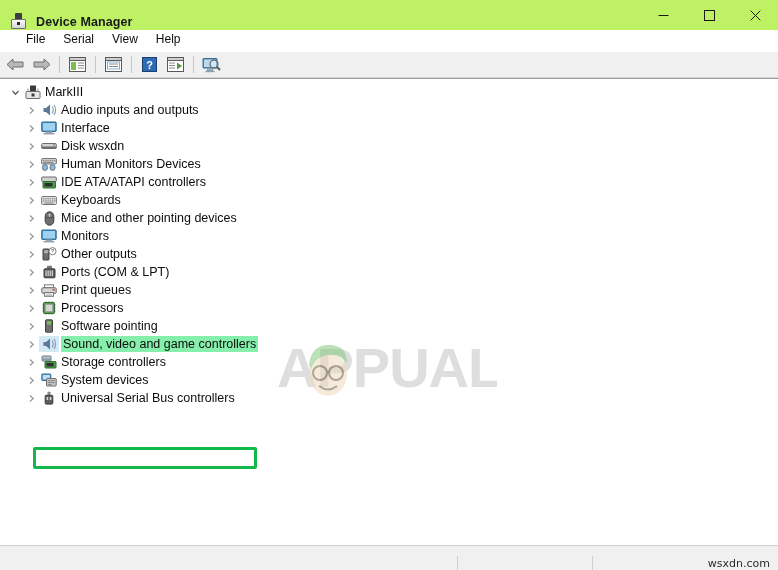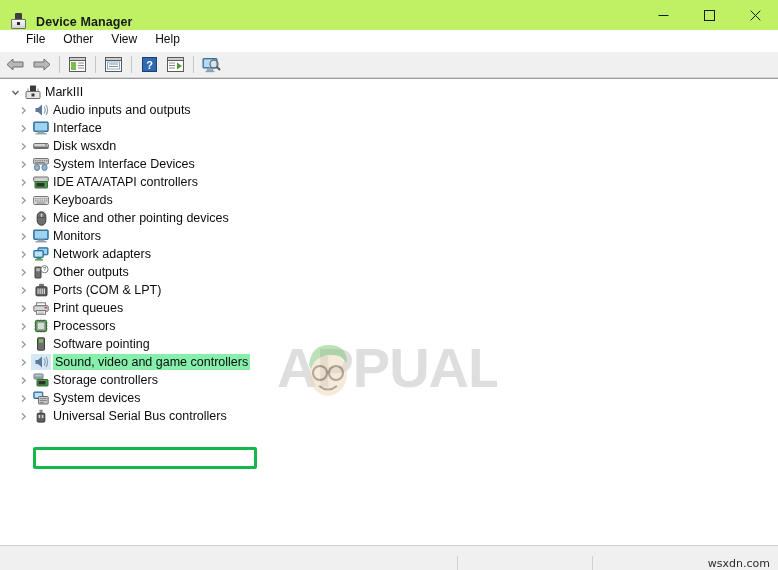--- a/index.html
+++ b/index.html
@@ -181,21 +181,21 @@
     align-items: center;
     justify-content: center;
     margin-right: 2px;
   }
   .row .lbl {
     font-size: 12.5px;
     color: #0c0c0c;
     line-height: 16px;
   }
   .row.root { padding-left: 8px; }
-  .row.child { padding-left: 16px; }
+  .row.child { padding-left: 24px; }
   .row.selected .lbl {
     background: #86efac;
     padding: 0 2px;
   }
   .row.selected .ico { background: #d6e7f6; }
   #highlight-box {
     position: absolute;
     left: 33px;
     top: 368px;
     width: 224px;
@@ -267,21 +267,21 @@
         <svg width="11" height="11" viewBox="0 0 11 11">
           <line x1="0.7" y1="0.7" x2="10.3" y2="10.3" stroke="#1a1a1a" stroke-width="1"></line>
           <line x1="10.3" y1="0.7" x2="0.7" y2="10.3" stroke="#1a1a1a" stroke-width="1"></line>
         </svg>
       </div>
     </div>
   </div>
 
   <div id="menubar">
     <div class="menu-item">File</div>
-    <div class="menu-item">Other</div>
+    <div class="menu-item">Serial</div>
     <div class="menu-item">View</div>
     <div class="menu-item">Help</div>
   </div>
 
   <div id="toolbar">
 
     <div class="tb-btn">
       <svg width="19" height="15" viewBox="0 0 19 15">
         <polygon points="1,7.5 7,2 7,5 17,5 17,10 7,10 7,13" fill="#b8b8b8" stroke="#6e6e6e" stroke-width="1" stroke-linejoin="round"></polygon>
       </svg>
@@ -452,21 +452,21 @@
               <rect x="6.4" y="3" width="1.4" height="1.4"></rect>
                 <rect x="8.6" y="3" width="1.4" height="1.4"></rect>
               <rect x="10.8" y="3" width="1.4" height="1.4"></rect>
                 <rect x="13" y="3" width="1.4" height="1.4"></rect>
               <rect x="2" y="5" width="10" height="1.3"></rect>
             </g>
             <ellipse cx="4" cy="10.5" rx="2.6" ry="3" fill="#93b6cf" stroke="#5f7d92"></ellipse>
             <ellipse cx="11.5" cy="10.5" rx="2.6" ry="3" fill="#93b6cf" stroke="#5f7d92"></ellipse>
           </svg>
         </span>
-        <span class="lbl">System Interface Devices</span>
+        <span class="lbl">Human Monitors Devices</span>
       </div>
 
       <div class="row child">
         <span class="chev">
           <svg width="9" height="9" viewBox="0 0 9 9">
               <polyline points="3,1.5 6.2,4.5 3,7.5" fill="none" stroke="#9a9a9a" stroke-width="1.3"></polyline>
             </svg>
         </span>
         <span class="ico">
           <svg width="16" height="13" viewBox="0 0 16 13">
@@ -533,38 +533,20 @@
           <svg width="16" height="14" viewBox="0 0 16 14">
             <rect x="0.7" y="1" width="14.5" height="9.5" rx="0.8" fill="#3a87bd" stroke="#2d6a96"></rect>
             <rect x="1.8" y="2" width="12.3" height="7.5" fill="#9fd2ee"></rect>
             <rect x="4.5" y="10.5" width="7" height="1.6" fill="#9aa7b0"></rect>
             <rect x="2.5" y="12.1" width="11" height="1.3" fill="#8a98a3"></rect>
           </svg>
         </span>
         <span class="lbl">Monitors</span>
       </div>
 
-      <div class="row child">
-        <span class="chev">
-          <svg width="9" height="9" viewBox="0 0 9 9">
-              <polyline points="3,1.5 6.2,4.5 3,7.5" fill="none" stroke="#9a9a9a" stroke-width="1.3"></polyline>
-            </svg>
-        </span>
-        <span class="ico">
-          <svg width="16" height="14" viewBox="0 0 16 14">
-            <rect x="5" y="0.8" width="10" height="7" rx="0.7" fill="#3a87bd" stroke="#2d6a96"></rect>
-            <rect x="5.9" y="1.7" width="8.2" height="5.2" fill="#9fd2ee"></rect>
-            <rect x="0.8" y="3.5" width="9.5" height="7" rx="0.7" fill="#3a87bd" stroke="#2d6a96"></rect>
-            <rect x="1.7" y="4.4" width="7.7" height="5.2" fill="#bfe1f5"></rect>
-            <path d="M3 10.8 L4 12.3 L8 12.3 L9 10.8 Z" fill="#4e9b4b"></path>
-            <rect x="2" y="12.3" width="8" height="1.2" fill="#3d7d3b"></rect>
-          </svg>
-        </span>
-        <span class="lbl">Network adapters</span>
-      </div>
 
       <div class="row child">
         <span class="chev">
           <svg width="9" height="9" viewBox="0 0 9 9">
               <polyline points="3,1.5 6.2,4.5 3,7.5" fill="none" stroke="#9a9a9a" stroke-width="1.3"></polyline>
             </svg>
         </span>
         <span class="ico">
           <svg width="15" height="14" viewBox="0 0 15 14">
             <rect x="1" y="2" width="6" height="11" rx="0.7" fill="#6e6e6e" stroke="#404040"></rect>

